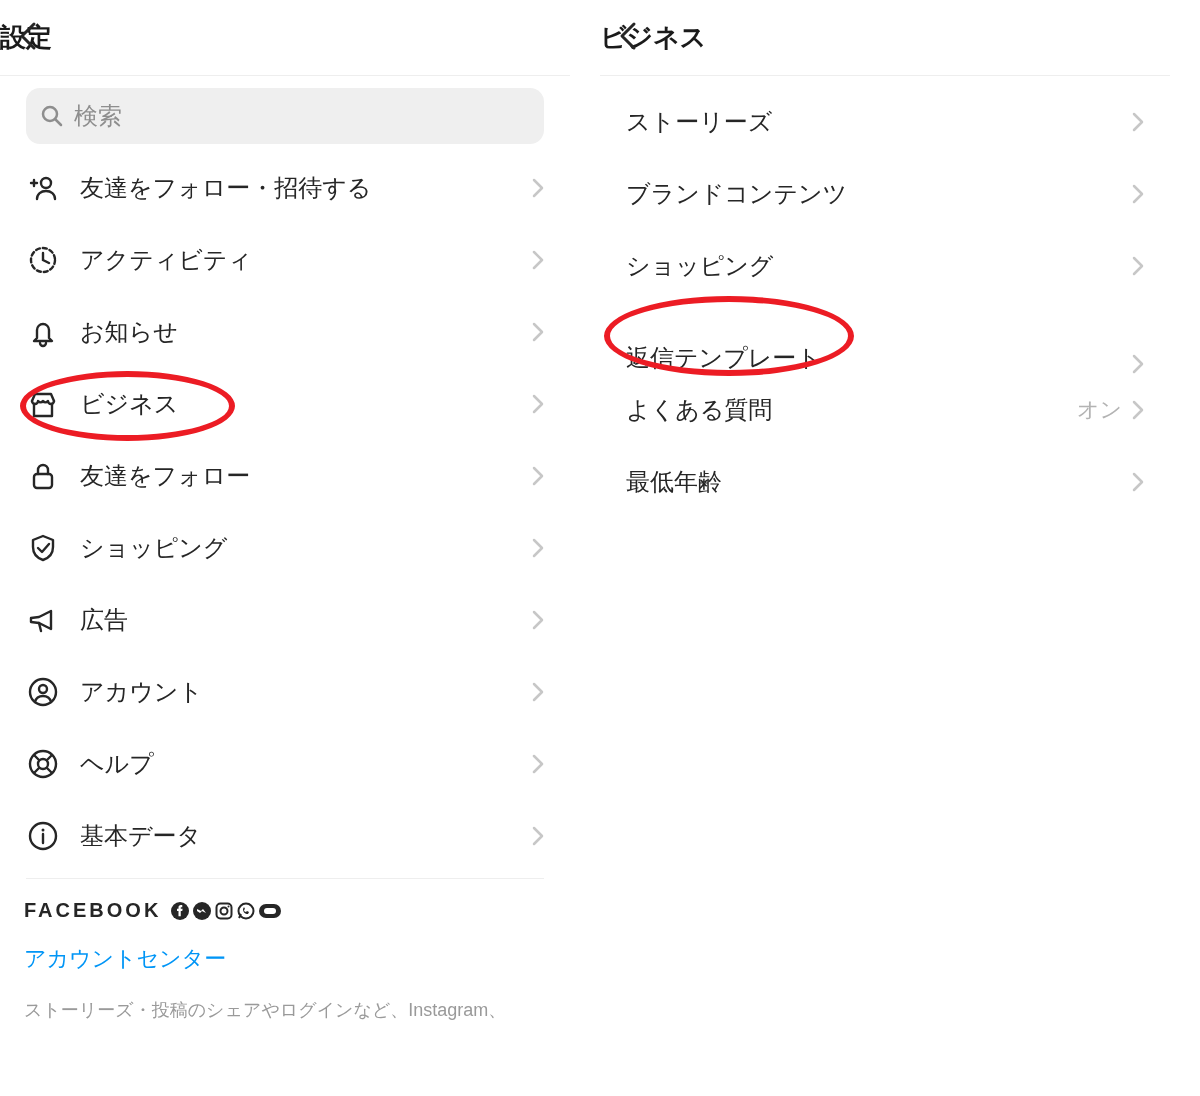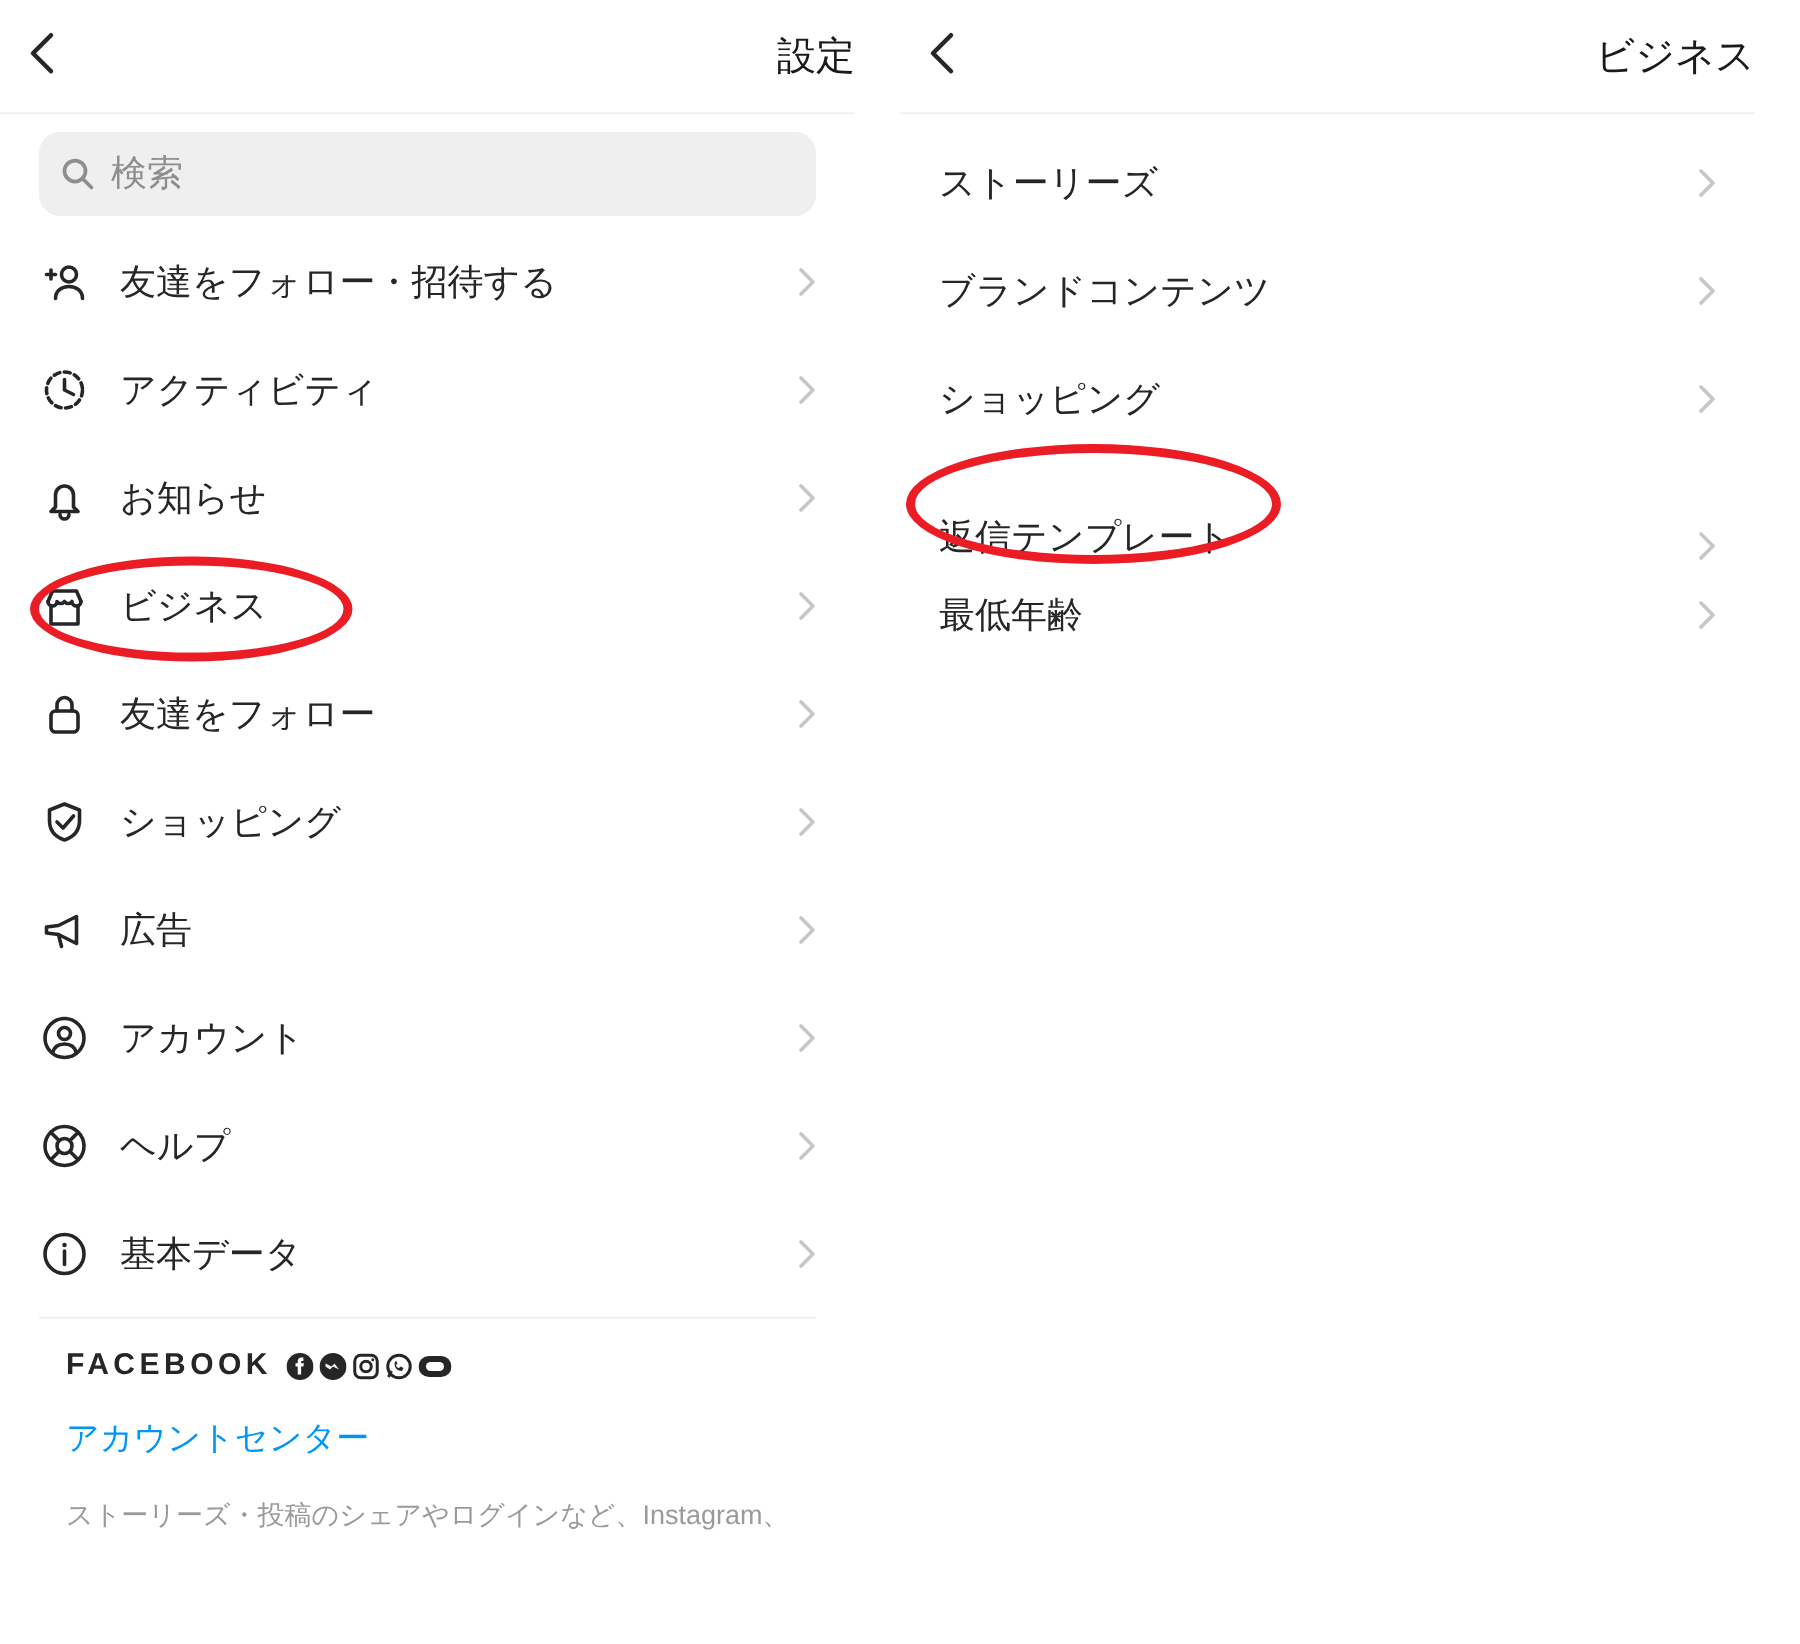--- a/index.html
+++ b/index.html
@@ -26,23 +26,23 @@
   }
   .back-btn {
     position: absolute;
     left: 18px;
     top: 50%;
     transform: translateY(-50%);
     cursor: pointer;
   }
   .header-title {
     width: 100%;
-    text-align: right;
+    text-align: left;
     font-size: 26px;
-    font-weight: 400;
+    font-weight: 700;
     color: #1a1a1a;
   }
   .search-wrap {
     padding: 12px 26px 8px 26px;
   }
   .search-box {
     background: #efefef;
     border-radius: 14px;
     height: 56px;
     display: flex;
@@ -91,21 +91,21 @@
   }
   .chevron {
     color: #c7c7c7;
     display:flex;
   }
   .divider {
     border-top: 1px solid #eee;
     margin-top: 6px;
   }
   .fb-section {
-    padding: 20px 26px 0 44px;
+    padding: 20px 26px 0 24px;
   }
   .fb-header {
     display: flex;
     align-items: center;
     gap: 10px;
   }
   .fb-label {
     font-size: 20px;
     font-weight: 700;
     letter-spacing: 3px;
@@ -401,23 +401,33 @@
 
       <span class="row-label">返信テンプレート</span>
       <span class="chevron">
           <svg width="12" height="20" viewBox="0 0 12 20">
             <polyline points="2,2 10,10 2,18" fill="none" stroke="#c7c7c7" stroke-width="2.5" stroke-linecap="round" stroke-linejoin="round"></polyline>
           </svg>
         </span>
       <div class="circle-highlight" style="left:-22px; top:-6px; width:250px; height:80px;"></div>
     </div>
 
-
     <div class="row no-icon">
 
+      <span class="row-label">よくある質問</span>
+      <span class="row-value">オン</span>
+      <span class="chevron">
+          <svg width="12" height="20" viewBox="0 0 12 20">
+            <polyline points="2,2 10,10 2,18" fill="none" stroke="#c7c7c7" stroke-width="2.5" stroke-linecap="round" stroke-linejoin="round"></polyline>
+          </svg>
+        </span>
+    </div>
+
+    <div class="row no-icon">
+
       <span class="row-label">最低年齢</span>
       <span class="chevron">
           <svg width="12" height="20" viewBox="0 0 12 20">
             <polyline points="2,2 10,10 2,18" fill="none" stroke="#c7c7c7" stroke-width="2.5" stroke-linecap="round" stroke-linejoin="round"></polyline>
           </svg>
         </span>
     </div>
 
   </div>
 </div>

